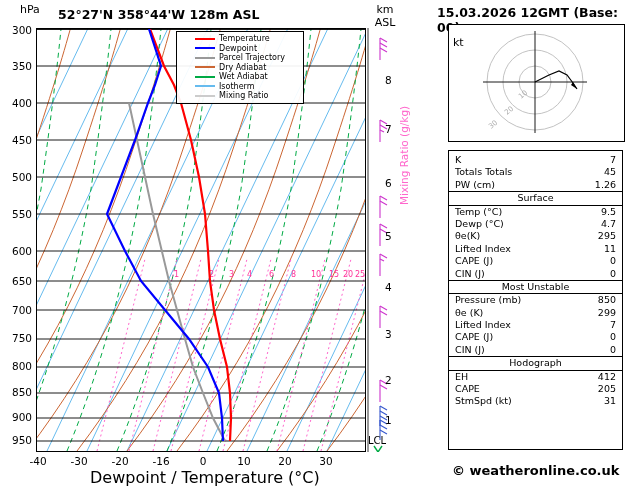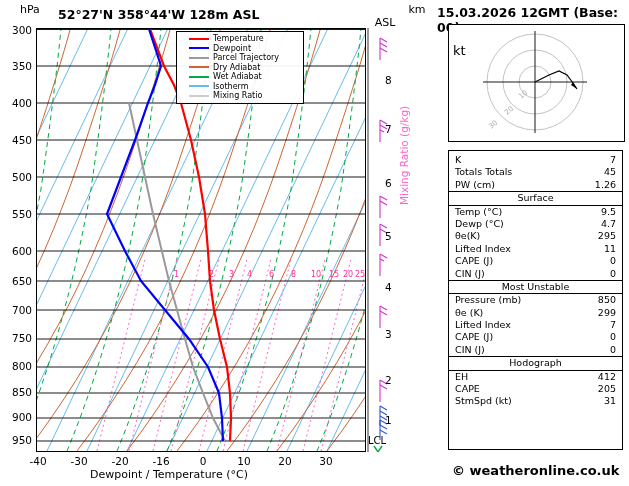--- a/index.html
+++ b/index.html
@@ -2,43 +2,43 @@
 <html><head>
 <meta charset="utf-8">
 <style>
   html,body{margin:0;padding:0;}
   body{width:629px;height:486px;background:#ffffff;font-family:"DejaVu Sans",sans-serif;overflow:hidden;position:relative;}
   .root{position:absolute;left:0;top:0;width:629px;height:486px;}
   .abs{position:absolute;}
   
   #hpa-label{left:20px;top:3px;font-size:11px;color:#000;}
   #station-title{left:58px;top:7px;font-size:12.5px;color:#000;font-weight:bold;}
-  #km-label{left:372px;top:3px;font-size:11px;color:#000;text-align:center;width:26px;margin-left:32px;}
+  #km-label{left:372px;top:3px;font-size:11px;color:#000;text-align:center;width:26px;}
   #asl-label{left:372px;top:16px;font-size:11px;color:#000;text-align:center;width:26px;}
   #run-title{left:437px;top:5px;font-size:12.5px;color:#000;font-weight:bold;}
   
   #plot-frame{left:36px;top:28px;width:330px;height:424px;border:1px solid #000;box-sizing:border-box;background:#fff;overflow:hidden;}
   #plot-svg{position:absolute;left:0;top:0;}
   .ytick{position:absolute;font-size:10.5px;color:#000;text-align:right;width:32px;}
   .xtick{position:absolute;font-size:10.5px;color:#000;text-align:center;width:34px;}
-  #xaxis-label{position:absolute;left:90px;top:468px;font-size:11px;color:#000;text-align:right;}
-  
-  #legend{left:176px;top:31px;width:128px;background:rgba(255,255,255,0.93);border:1px solid #000;padding:2px 12px;box-sizing:border-box;}
+  #xaxis-label{position:absolute;left:90px;top:468px;font-size:16px;color:#000;text-align:right;}
+  
+  #legend{left:176px;top:31px;width:128px;background:rgba(255,255,255,0.93);border:1px solid #000;padding:2px 18px;box-sizing:border-box;}
   .leg-row{display:flex;align-items:center;height:9.5px;}
   .leg-swatch{width:20px;height:0;border-top-width:2px;border-top-style:solid;margin-right:4px;}
   .leg-text{font-size:8px;color:#000;line-height:9.5px;white-space:nowrap;}
   
   #km-axis{left:366px;top:28px;width:36px;height:424px;}
   .kmtick{position:absolute;font-size:10.5px;color:#000;}
   #lcl-label{position:absolute;left:368px;top:435px;font-size:10px;color:#000;}
   #mixing-label{position:absolute;left:398px;top:205px;font-size:10.5px;color:#ff66cc;
      transform:rotate(-90deg);transform-origin:left top;white-space:nowrap;}
   
   #hodo-box{left:448px;top:24px;width:175px;height:116px;border:1px solid #000;background:#fff;}
-  #hodo-kt{position:absolute;left:4px;top:18px;font-size:13px;color:#000;}
+  #hodo-kt{position:absolute;left:4px;top:11px;font-size:11px;color:#000;}
   
   #index-box{left:448px;top:150px;width:175px;height:300px;border:1px solid #000;background:#fff;font-size:9.5px;color:#000;box-sizing:border-box;}
   .tbl-row{display:flex;justify-content:space-between;padding:0 6px;line-height:12.4px;height:12.4px;}
   .tbl-sec{text-align:center;line-height:12.4px;height:12.4px;border-top:1px solid #000;border-bottom:1px solid #000;font-size:9.5px;}
   .tbl-lbl{white-space:nowrap;}
   .tbl-val{white-space:nowrap;}
   #copyright{left:452px;top:463px;font-size:13px;color:#000;font-weight:bold;}
 </style>
 </head>
 <body>

